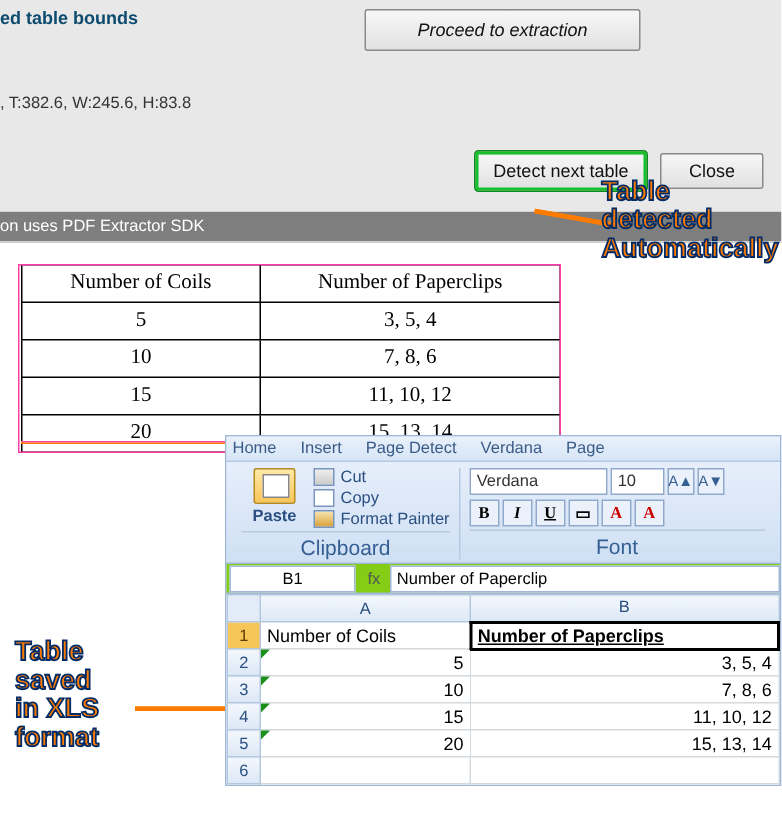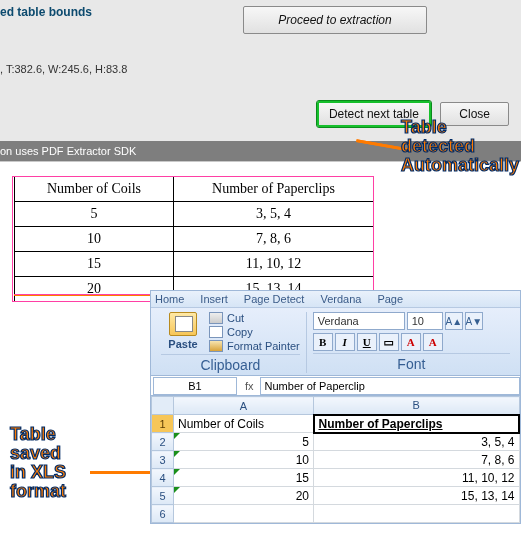--- a/index.html
+++ b/index.html
@@ -159,21 +159,21 @@
     background:#fff;border:1px solid #8fa9cc;height:18px;padding:0 4px;
     display:flex;align-items:center;color:#333; font-size:11px;
   }
   .combo.small{width:36px;}
   .combo.font{width:92px;}
   .tiny-btn{width:18px;height:18px;border:1px solid #8fa9cc;background:#eaf1fb;display:flex;align-items:center;justify-content:center;font-size:10px;color:#365f91;}
   .font-row2{display:flex;gap:2px;margin-top:3px;}
   .fbtn{width:20px;height:18px;border:1px solid #8fa9cc;background:#eaf1fb;display:flex;align-items:center;justify-content:center;font-weight:bold;font-family:"Times New Roman",serif;}
 
   .namebox-row{
-    display:flex;background:#ffffff;border-bottom:1px solid #9fb8d8;height:20px;align-items:center;
+    display:flex;background:#84cc16;border-bottom:1px solid #9fb8d8;height:20px;align-items:center;
   }
   .namebox{width:84px;background:#fff;border:1px solid #9fb8d8;height:18px;margin:0 2px;display:flex;align-items:center;justify-content:center;}
   .fx-label{margin:0 6px;color:#555;}
   .formula{flex:1;background:#fff;border:1px solid #9fb8d8;height:18px;padding-left:4px;display:flex;align-items:center;overflow:hidden;}
 
   .sheet{
     background:#fff;
   }
   .sheet table{border-collapse:collapse;width:100%;}
   .sheet th.col, .sheet th.row{

